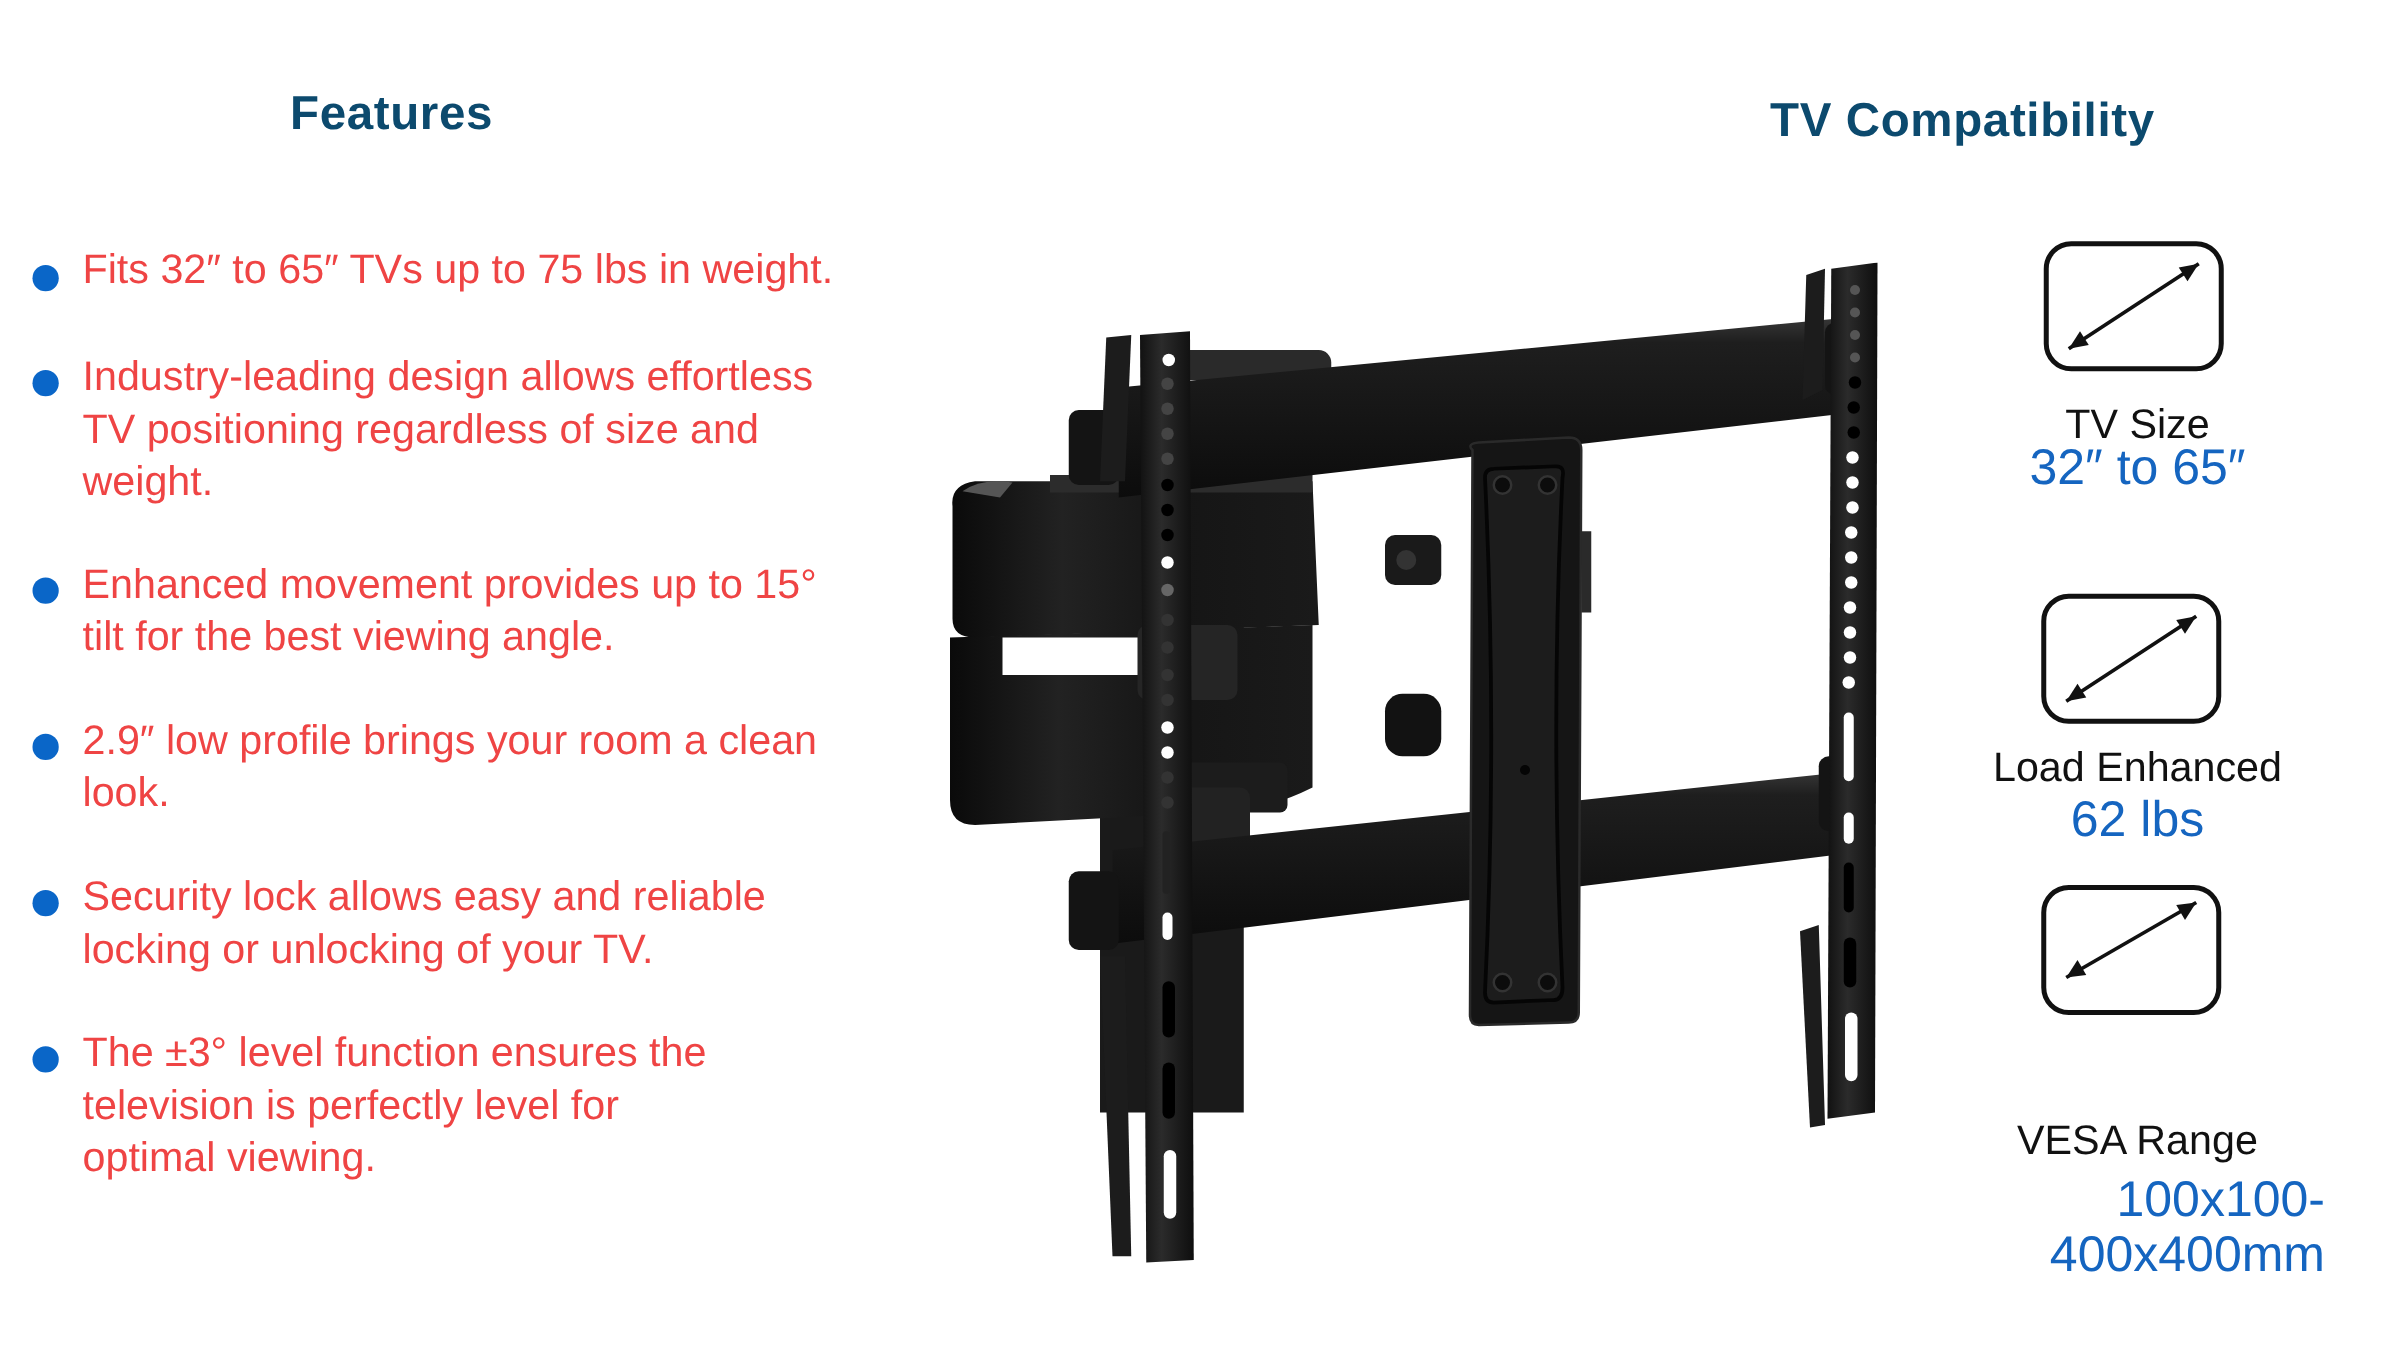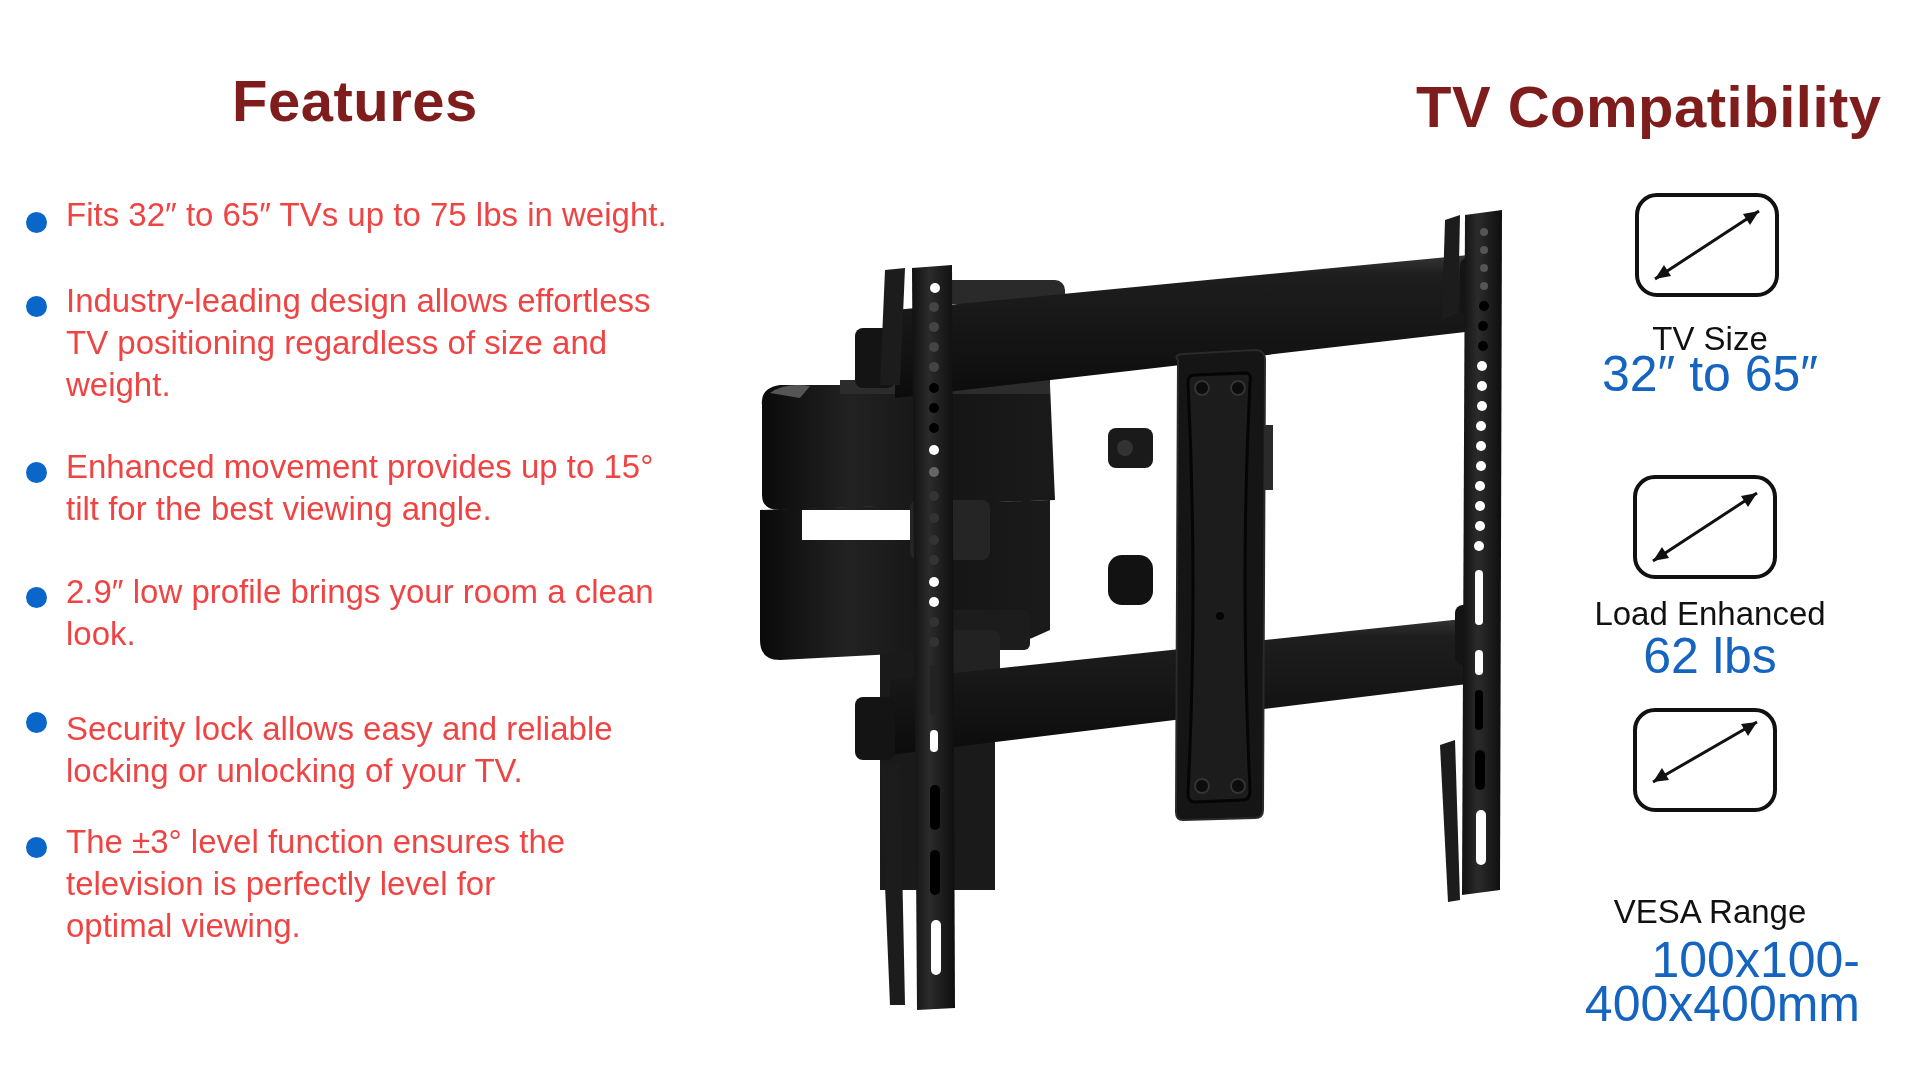--- a/index.html
+++ b/index.html
@@ -1,28 +1,28 @@
 <!DOCTYPE html>
 <html><head>
 <meta charset="utf-8">
 <style>
   html, body { margin:0; padding:0; background:#ffffff; }
   body { width:1920px; height:1080px; position:relative; overflow:hidden; font-family:"Liberation Sans", "DejaVu Sans", sans-serif; color:#111; }
-  .title { position:absolute; font-weight:bold; font-size:58px; color:#7f1d1d; white-space:nowrap; line-height:1; letter-spacing:0.5px; }
+  .title { position:absolute; font-weight:bold; font-size:38px; color:#0c4a6e; white-space:nowrap; line-height:1; letter-spacing:0.5px; }
   #features-title { left:232px; top:72px; }
   #compat-title { left:1416px; top:78px; }
   .feature-list { position:absolute; left:0; top:0; }
   .feature { position:absolute; left:26px; }
   .dot { position:absolute; left:0; width:21px; height:21px; border-radius:50%; background:#0a66c8; }
   .ftext { position:absolute; left:40px; font-size:33px; line-height:42px; color:#ef4444; width:680px; white-space:pre-line; }
   .compat-item { position:absolute; left:1560px; width:300px; text-align:center; }
   .icon-box { position:absolute; width:136px; height:96px; border:4px solid #111; border-radius:22px; box-sizing:content-box; }
   .icon-box svg { position:absolute; left:0; top:0; }
   .clabel { position:absolute; left:0; width:300px; text-align:center; font-size:33px; color:#111; line-height:1; }
-  .cvalue { position:absolute; left:0; width:300px; text-align:center; font-size:50px; color:#1565c0; line-height:44px; white-space:pre-line; }
+  .cvalue { position:absolute; left:0; width:300px; text-align:center; font-size:40px; color:#1565c0; line-height:44px; white-space:pre-line; }
   .mount { position:absolute; left:740px; top:210px; }
 </style>
 </head>
 <body>
 
 <div id="features-title" class="title">Features</div>
 <div id="compat-title" class="title">TV Compatibility</div>
 
 <div class="feature-list">
   <div class="feature" style="top:190px;">
@@ -40,21 +40,21 @@
     <div class="ftext" style="top:0px;">Enhanced movement provides up to 15°
 tilt for the best viewing angle.</div>
   </div>
   <div class="feature" style="top:571px;">
     <span class="dot" style="top:16px;"></span>
     <div class="ftext" style="top:0px;">2.9″ low profile brings your room a clean
 look.</div>
   </div>
   <div class="feature" style="top:696px;">
     <span class="dot" style="top:16px;"></span>
-    <div class="ftext" style="top:0px;margin-top:12px;">Security lock allows easy and reliable
+    <div class="ftext" style="top:0px;">Security lock allows easy and reliable
 locking or unlocking of your TV.</div>
   </div>
   <div class="feature" style="top:821px;">
     <span class="dot" style="top:16px;"></span>
     <div class="ftext" style="top:0px;">The ±3° level function ensures the
 television is perfectly level for
 optimal viewing.</div>
   </div>
 </div>
 

